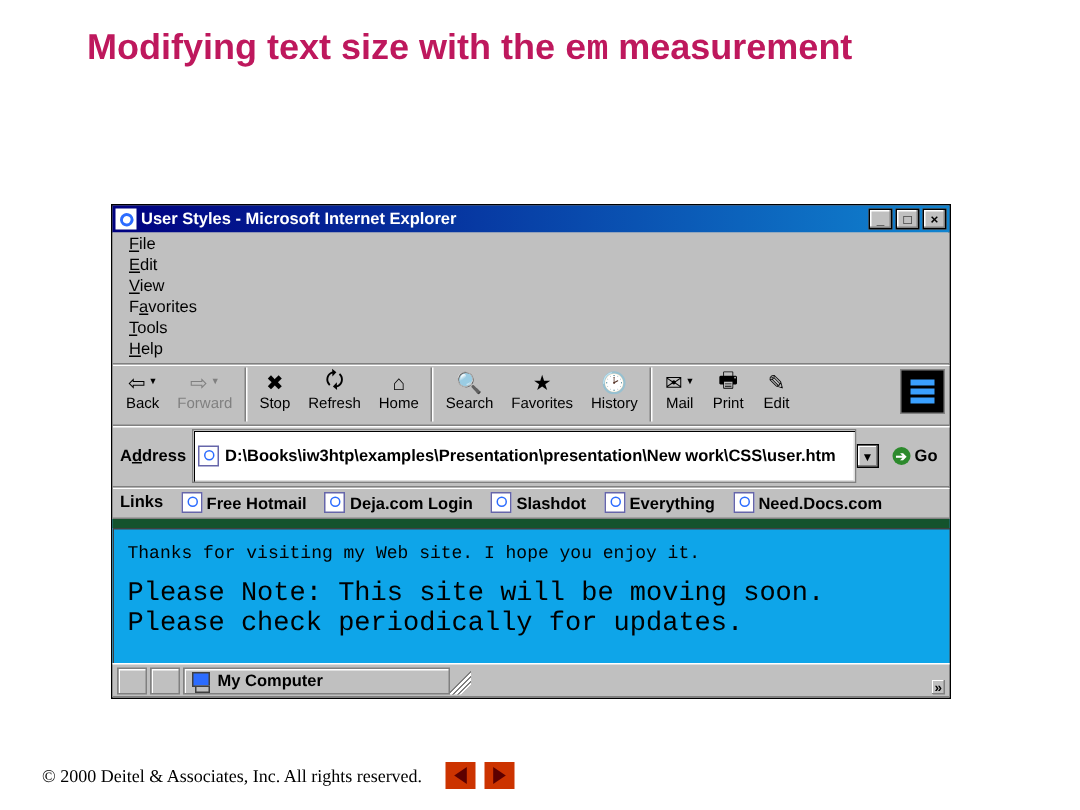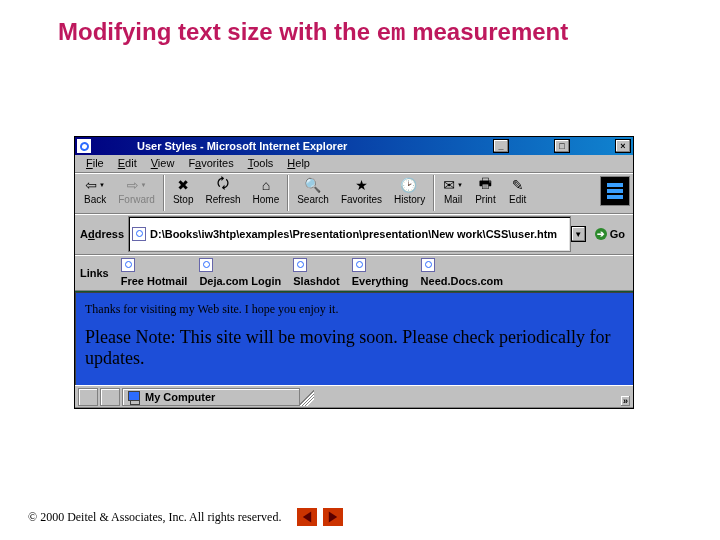--- a/index.html
+++ b/index.html
@@ -34,21 +34,20 @@
   }
   .titlebar {
     height: 18px;
     background: linear-gradient(to right, #000080, #1084d0);
     color: #fff;
     display: flex;
     align-items: center;
     padding: 0 2px;
     font-weight: bold;
     font-size: 11px;
-    gap: 43px;
   }
   .titlebar .tb-icon {
     width: 14px; height: 14px;
     margin-right: 3px;
     background: #fff;
     display: inline-block;
     position: relative;
   }
   .titlebar .tb-icon::after{
     content:""; position:absolute; left:3px; top:3px;
@@ -67,20 +66,21 @@
     justify-content: center;
     font-size: 9px;
     font-family: Arial;
     color:#000;
   }
   .menubar {
     display: flex;
     padding: 1px 2px 2px 4px;
     border-bottom: 1px solid #808080;
     background:#c0c0c0;
+    flex-direction:column;
   }
   .menubar span {
     padding: 1px 7px;
     font-size: 11px;
   }
   .menubar span u { text-decoration: underline; }
   .toolbar {
     display: flex;
     align-items: flex-start;
     padding: 2px 3px;
@@ -164,35 +164,35 @@
   }
   .go-btn{
     margin-left:4px;padding:1px 5px;display:flex;align-items:center;gap:3px;
   }
   .go-btn .goico{
     width:12px;height:12px;border-radius:50%;background:#2c8a2c;color:#fff;
     display:flex;align-items:center;justify-content:center;font-size:9px;
   }
   .linkbar .lbl{ padding:0 6px 0 2px; }
   .link-item{
-    display:flex;align-items:flex-start;padding:1px 6px;gap:3px;font-size:11px;flex-direction:column;
+    display:flex;align-items:flex-end;padding:1px 6px;gap:3px;font-size:11px;
   }
   .link-item .page-ico{
     width:14px;height:14px;background:#fff;border:1px solid #6666aa;position:relative;
   }
   .link-item .page-ico::after{
     content:"";position:absolute;right:2px;top:2px;width:5px;height:5px;
     border:1px solid #2c6cff;border-radius:50%;
   }
   .content {
-    background:#1d4ed8;
-    border-top:1px solid #14532d;
+    background:#0ea5e9;
+    border-top:6px solid #14532d;
     box-shadow: inset 1px 1px 0 #404040;
     padding:6px 10px 10px 10px;
-    font-family:Liberation Serif, serif;
+    font-family:Liberation Mono, monospace;
     color:#000;
   }
   .content .p1 { font-size:12px; margin: 4px 0 10px 0; }
   .content .p2 { font-size:18px; margin: 0 0 6px 0; }
   .statusbar{
     border-bottom:none;
     border-top:1px solid #fff;
     box-shadow: inset 0 -1px 0 #808080;
   }
   .status-cell{

